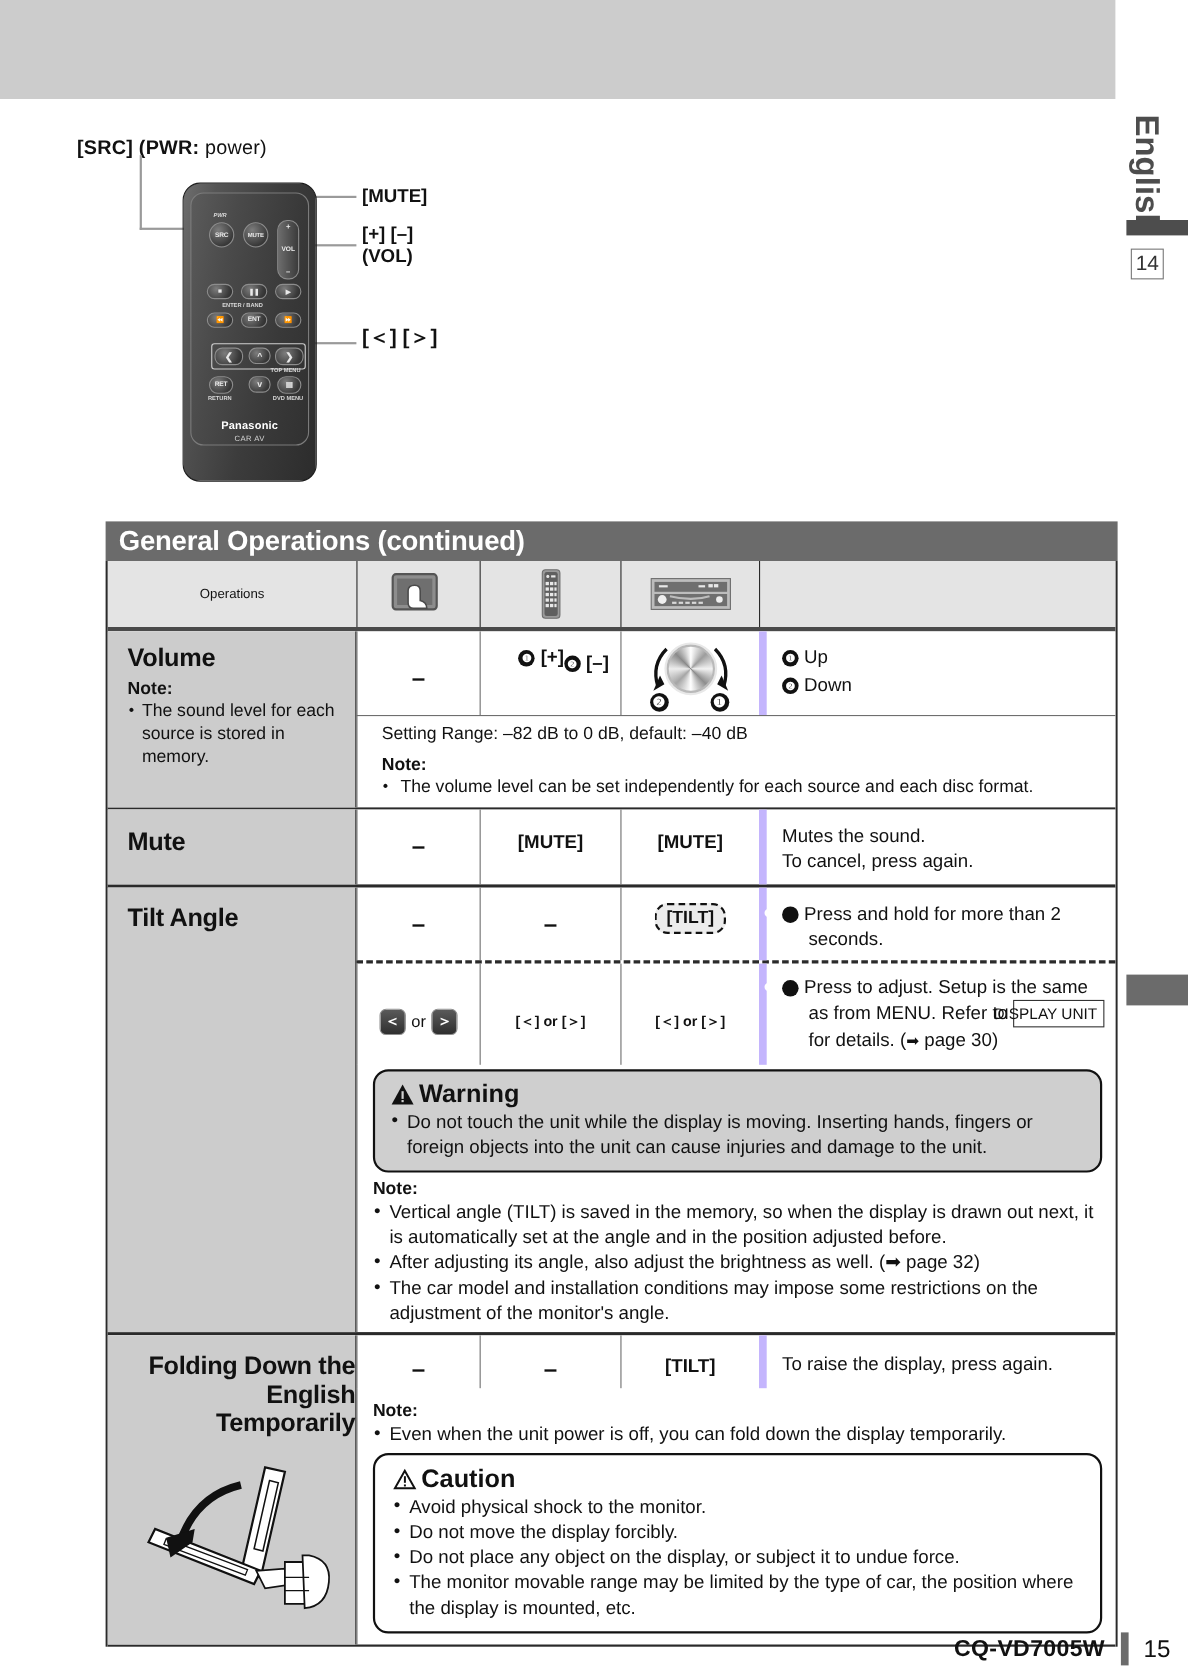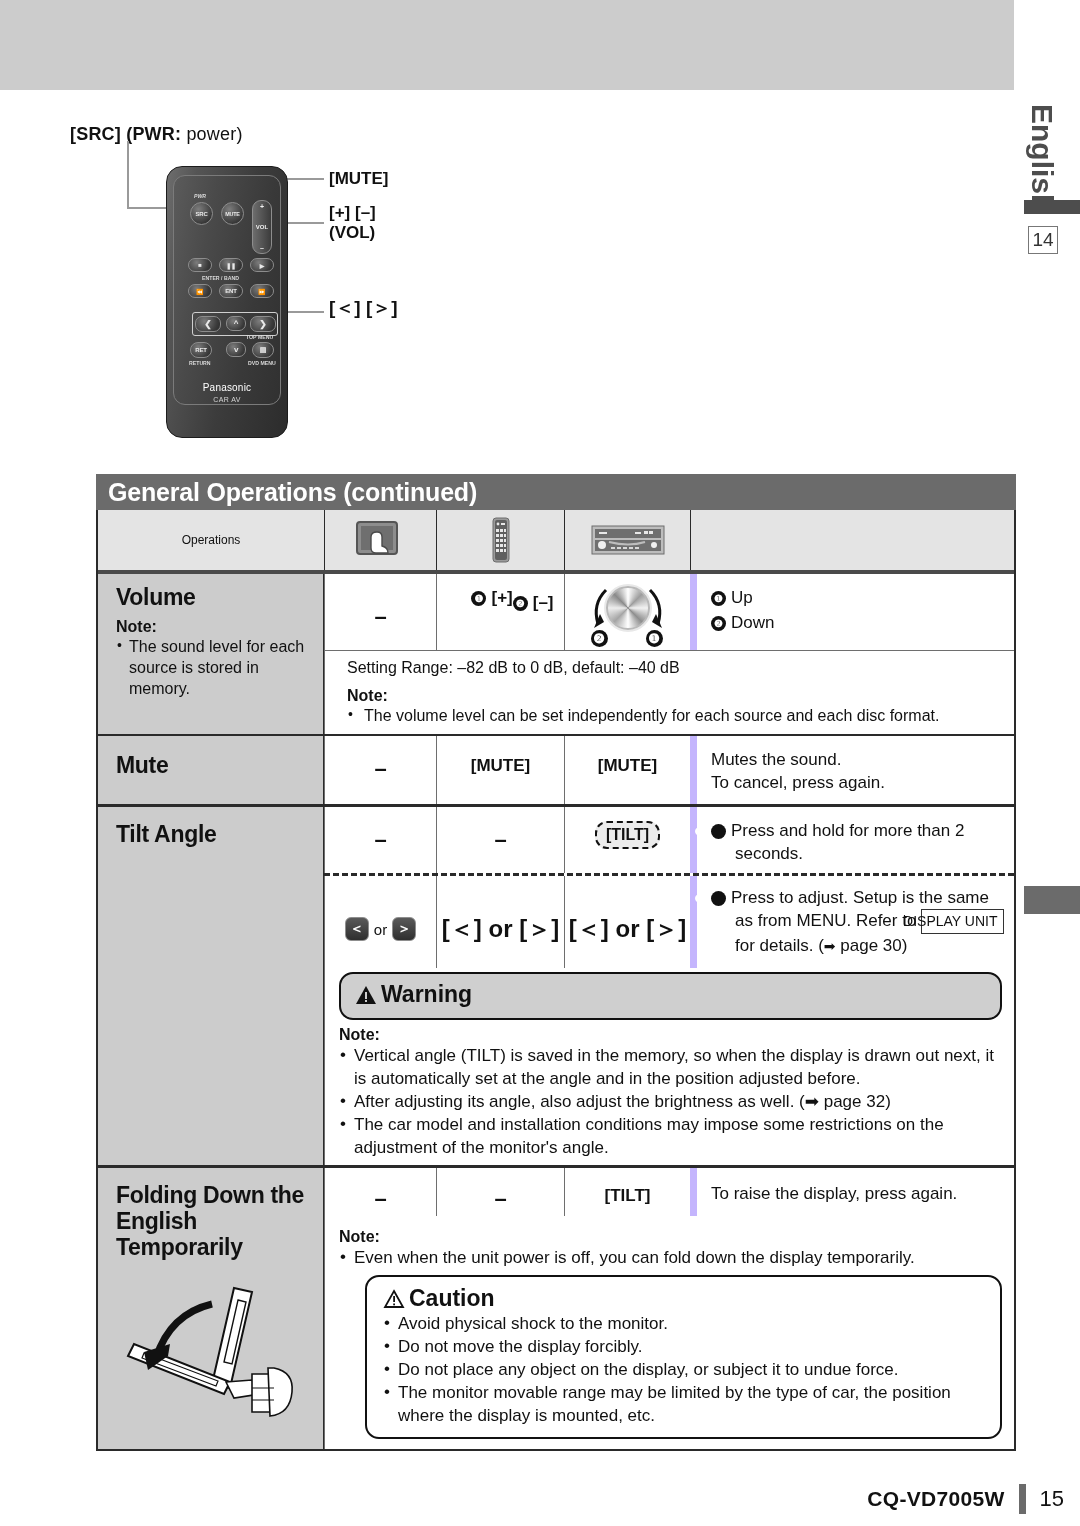--- a/index.html
+++ b/index.html
@@ -89,21 +89,21 @@
     color:#efefef; font-size:7px; font-weight:bold;
     display:flex;flex-direction:column;align-items:center;justify-content:space-between;
     padding:2px 0;
   }
   .arrow-box{
     position:absolute; left:18px; top:136px; width:86px; height:24px;
     border:1.6px solid #cfcfcf; border-radius:3px;
   }
   .brand{
     position:absolute; left:0; right:0; top:206px; text-align:center;
-    color:#fff; font-weight:normal; font-size:10px; letter-spacing:.2px;
+    color:#fff; font-weight:bold; font-size:10px; letter-spacing:.2px;
   }
   .brand2{
     position:absolute; left:0; right:0; top:220px; text-align:center;
     color:#d6d6d6; font-size:7px; letter-spacing:.4px;
   }
 
   
   .sec-title{
     position:absolute; left:96px; top:474px; width:920px; height:36px;
     background:#6b6b6b; color:#fff;
@@ -148,21 +148,21 @@
   .bul:before{ content:"\2022"; position:absolute; left:1px; top:-1px; font-size:14px;}
   .dash{ font-size:22px; font-weight:bold; }
 
   .num{
     display:inline-flex; width:15px;height:15px;border-radius:50%;
     background:#111;color:#fff;font-size:10px;font-weight:bold;
     align-items:center;justify-content:center;
     vertical-align:middle; margin-right:5px;
   }
   .kb{ font-weight:bold; font-size:17px; }
-  .kbbig{ font-weight:bold; font-size:24px; }
+  .kbbig{ font-weight:bold; font-size:13px; }
   .vol-sub{
     border-top:1px solid #6e6e6e;
   }
   .setrange{ font-size:16px; line-height:22px; }
 
   
   .knob-wrap{ position:relative; width:96px; height:66px; }
   .knob{
     position:absolute; left:26px; top:2px; width:44px;height:44px;border-radius:50%;
     background:conic-gradient(#fff,#9d9d9d,#f2f2f2,#8e8e8e,#ffffff,#a5a5a5,#ededed,#8a8a8a,#fff);
@@ -466,32 +466,33 @@
       <div style="border-left:1px solid #6e6e6e; padding:4px 12px 6px 14px;">
         <div class="wbox">
           <div class="wtitle">
             <svg class="tri" width="22" height="20" viewBox="0 0 22 20" aria-hidden="true">
               <polygon points="11,1 21,19 1,19" fill="#111"></polygon>
               <rect x="10" y="7" width="2" height="7" fill="#cfcfcf"></rect>
               <rect x="10" y="15" width="2" height="2" fill="#cfcfcf"></rect>
             </svg>
             <span>Warning</span>
           </div>
+          <div class="wbul">Do not touch the unit while the display is moving. Inserting hands, fingers or foreign objects into the unit can cause injuries and damage to the unit.</div>
         </div>
 
         <div class="notelbl" style="margin-top:6px;">Note:</div>
         <div class="wbul">Vertical angle (TILT) is saved in the memory, so when the display is drawn out next, it is automatically set at the angle and in the position adjusted before.</div>
         <div class="wbul">After adjusting its angle, also adjust the brightness as well. (➡ page 32)</div>
         <div class="wbul">The car model and installation conditions may impose some restrictions on the adjustment of the monitor's angle.</div>
       </div>
     </div>
   </div>
 
   <div class="row tbl-bottom">
-    <div class="c1" style="padding-top:14px;">
+    <div class="c1" style="padding-top:14px;text-align:right;">
       <div class="rowtitle">Folding Down the</div>
       <div class="rowtitle">English</div>
       <div class="rowtitle">Temporarily</div>
       <div style="margin-top:10px;">
         <svg width="200" height="160" viewBox="0 0 200 160" aria-hidden="true">
           <path d="M118 18 l18 4 l-22 96 l-18 -4 z" fill="#fff" stroke="#111" stroke-width="2"></path>
           <path d="M122 30 l8 2 l-14 62 l-8 -2 z" fill="#fff" stroke="#111" stroke-width="1.4"></path>
           <path d="M12 86 l6 -12 l96 38 l-6 12 z" fill="#fff" stroke="#111" stroke-width="2"></path>
           <path d="M26 88 l2 -5 l74 28 l-2 5 z" fill="#fff" stroke="#111" stroke-width="1.2"></path>
           <path d="M110 112 l26 -2 l8 14 l-26 4 z" fill="#fff" stroke="#111" stroke-width="1.6"></path>
@@ -517,21 +518,21 @@
         </div>
         <div class="c5 cell" style="padding:16px 0 0 14px;height:48px;">
           <span style="font-size:17px;">To raise the display, press again.</span>
         </div>
       </div>
 
       <div style="border-left:1px solid #6e6e6e;padding:4px 12px 10px 14px;">
         <div class="notelbl">Note:</div>
         <div class="wbul">Even when the unit power is off, you can fold down the display temporarily.</div>
 
-        <div class="cbox" style="margin-top:6px;margin-left:26px;">
+        <div class="cbox" style="margin-top:6px;">
           <div class="wtitle">
             <svg class="tri" width="22" height="20" viewBox="0 0 22 20" aria-hidden="true">
               <polygon points="11,2 20,18 2,18" fill="none" stroke="#111" stroke-width="1.8"></polygon>
               <rect x="10.2" y="7" width="1.8" height="6" fill="#111"></rect>
               <rect x="10.2" y="14.5" width="1.8" height="1.8" fill="#111"></rect>
             </svg>
             <span>Caution</span>
           </div>
           <div class="wbul">Avoid physical shock to the monitor.</div>
           <div class="wbul">Do not move the display forcibly.</div>

